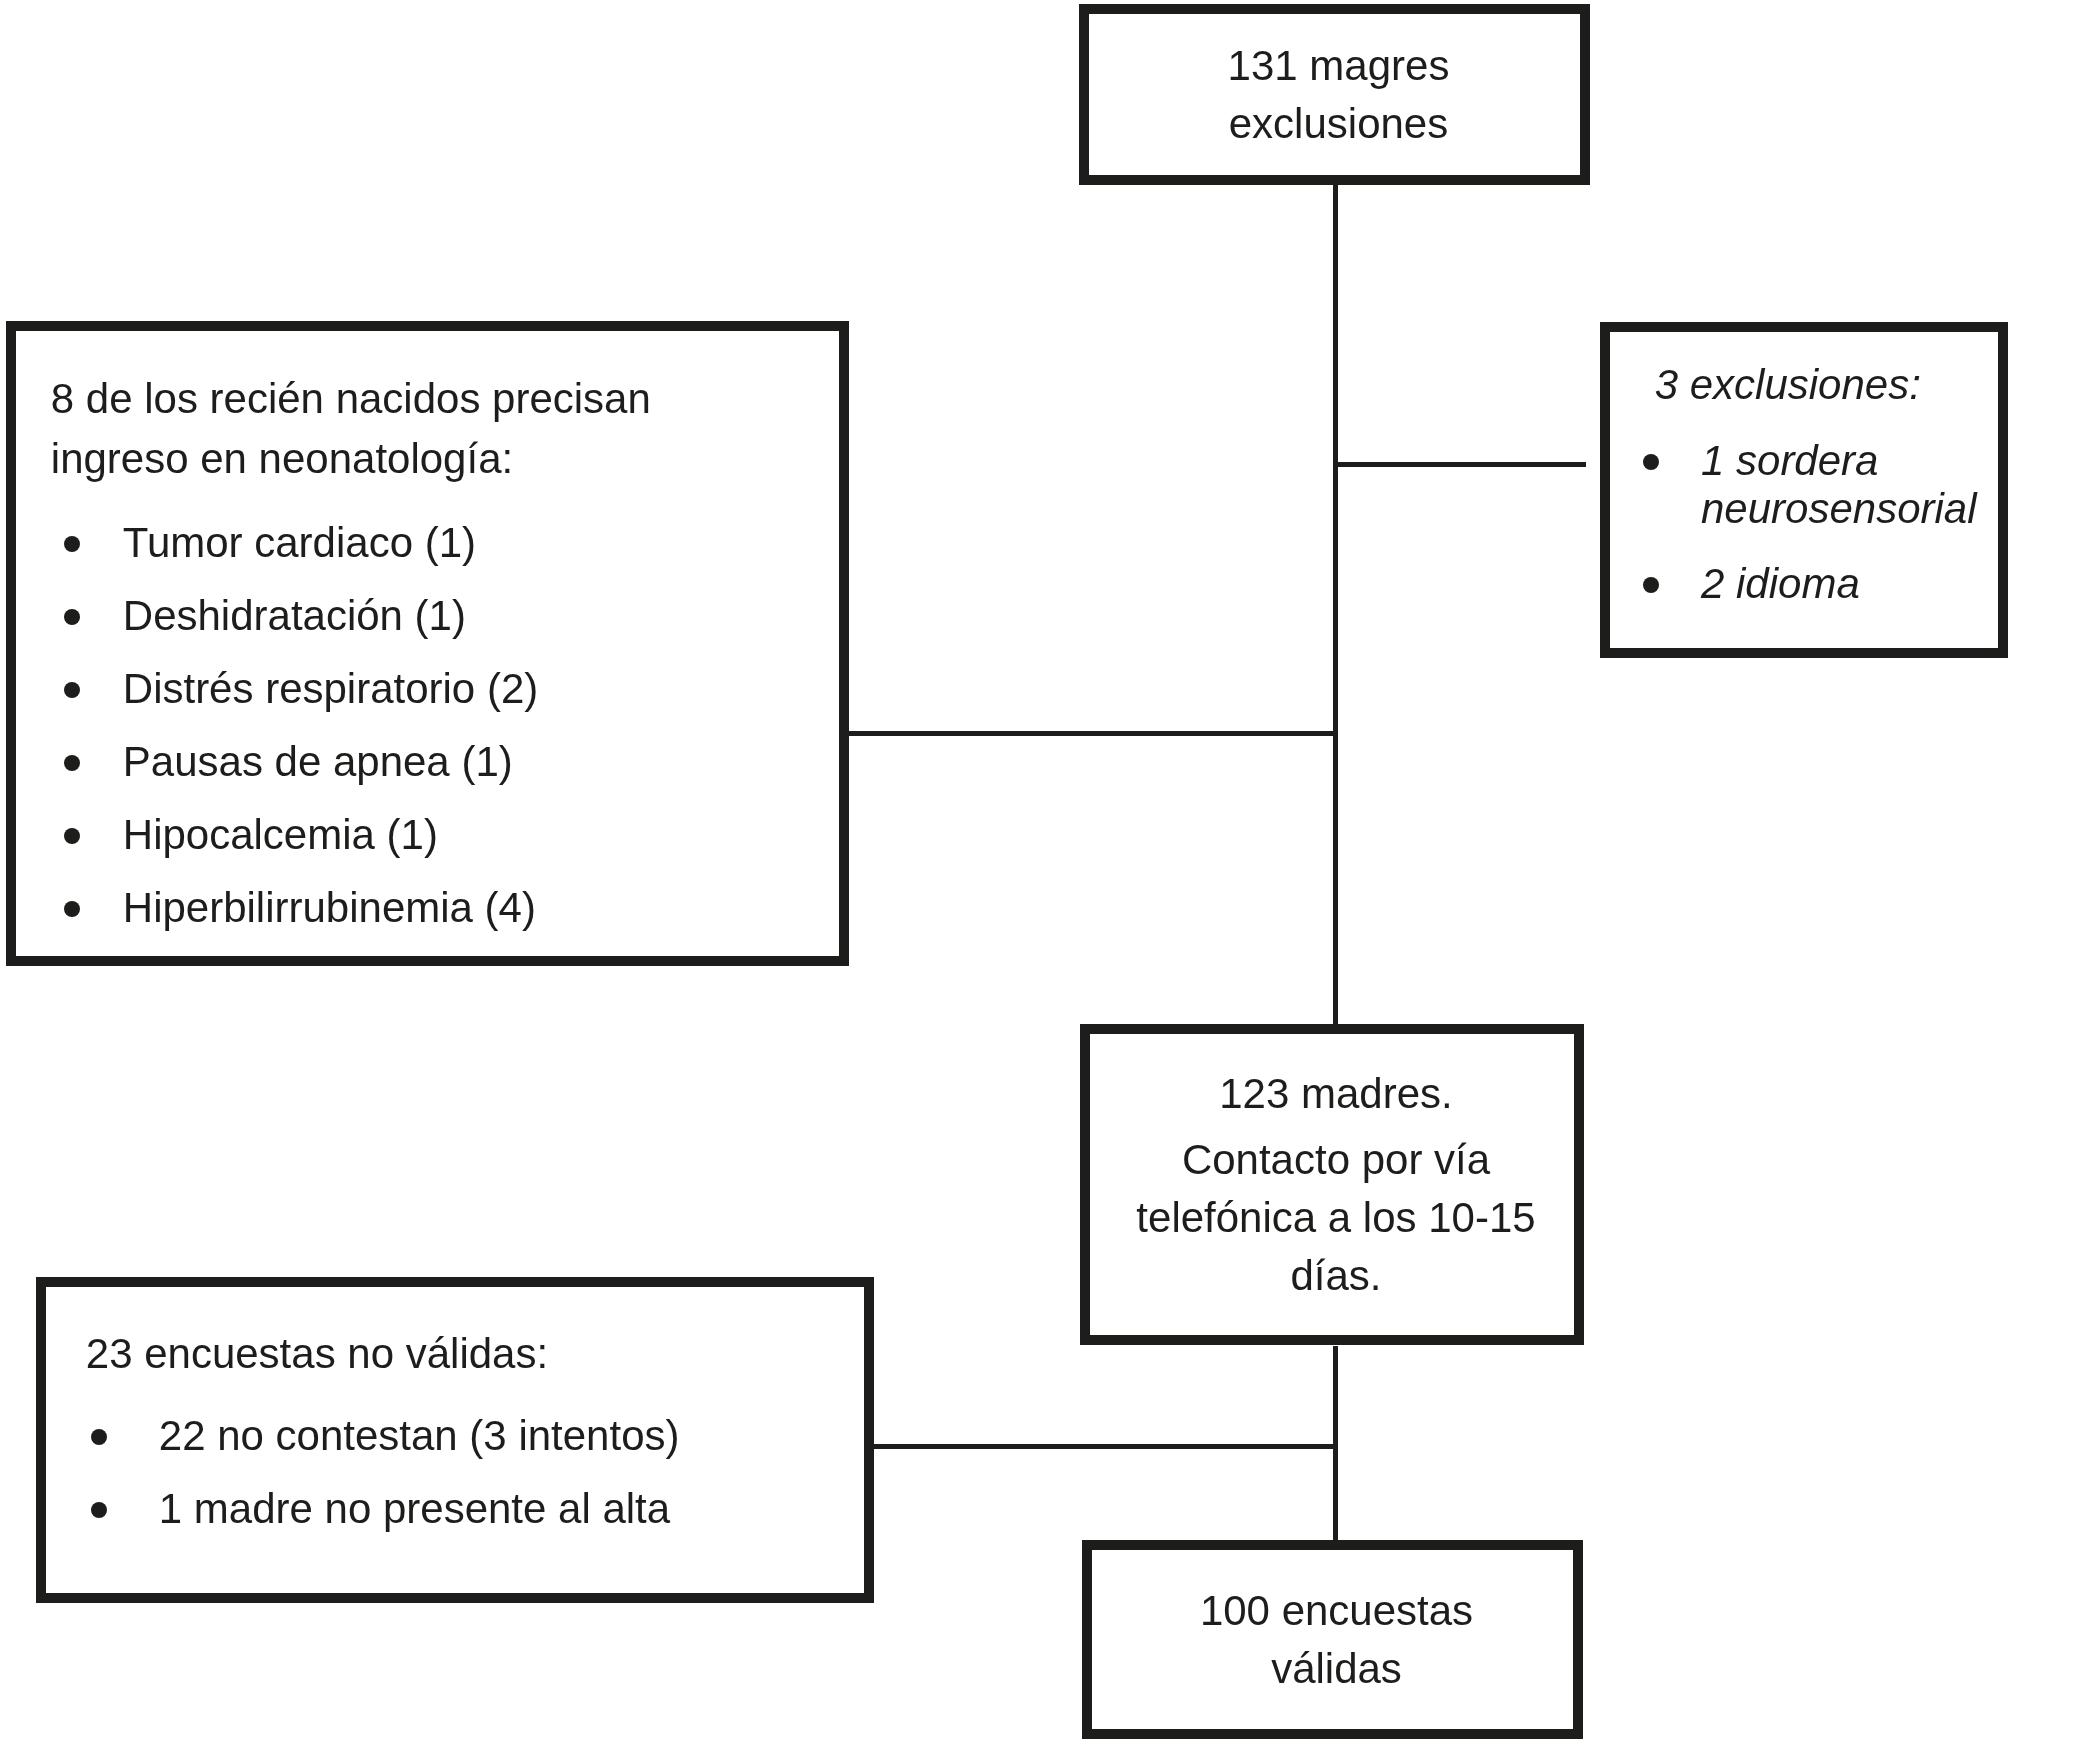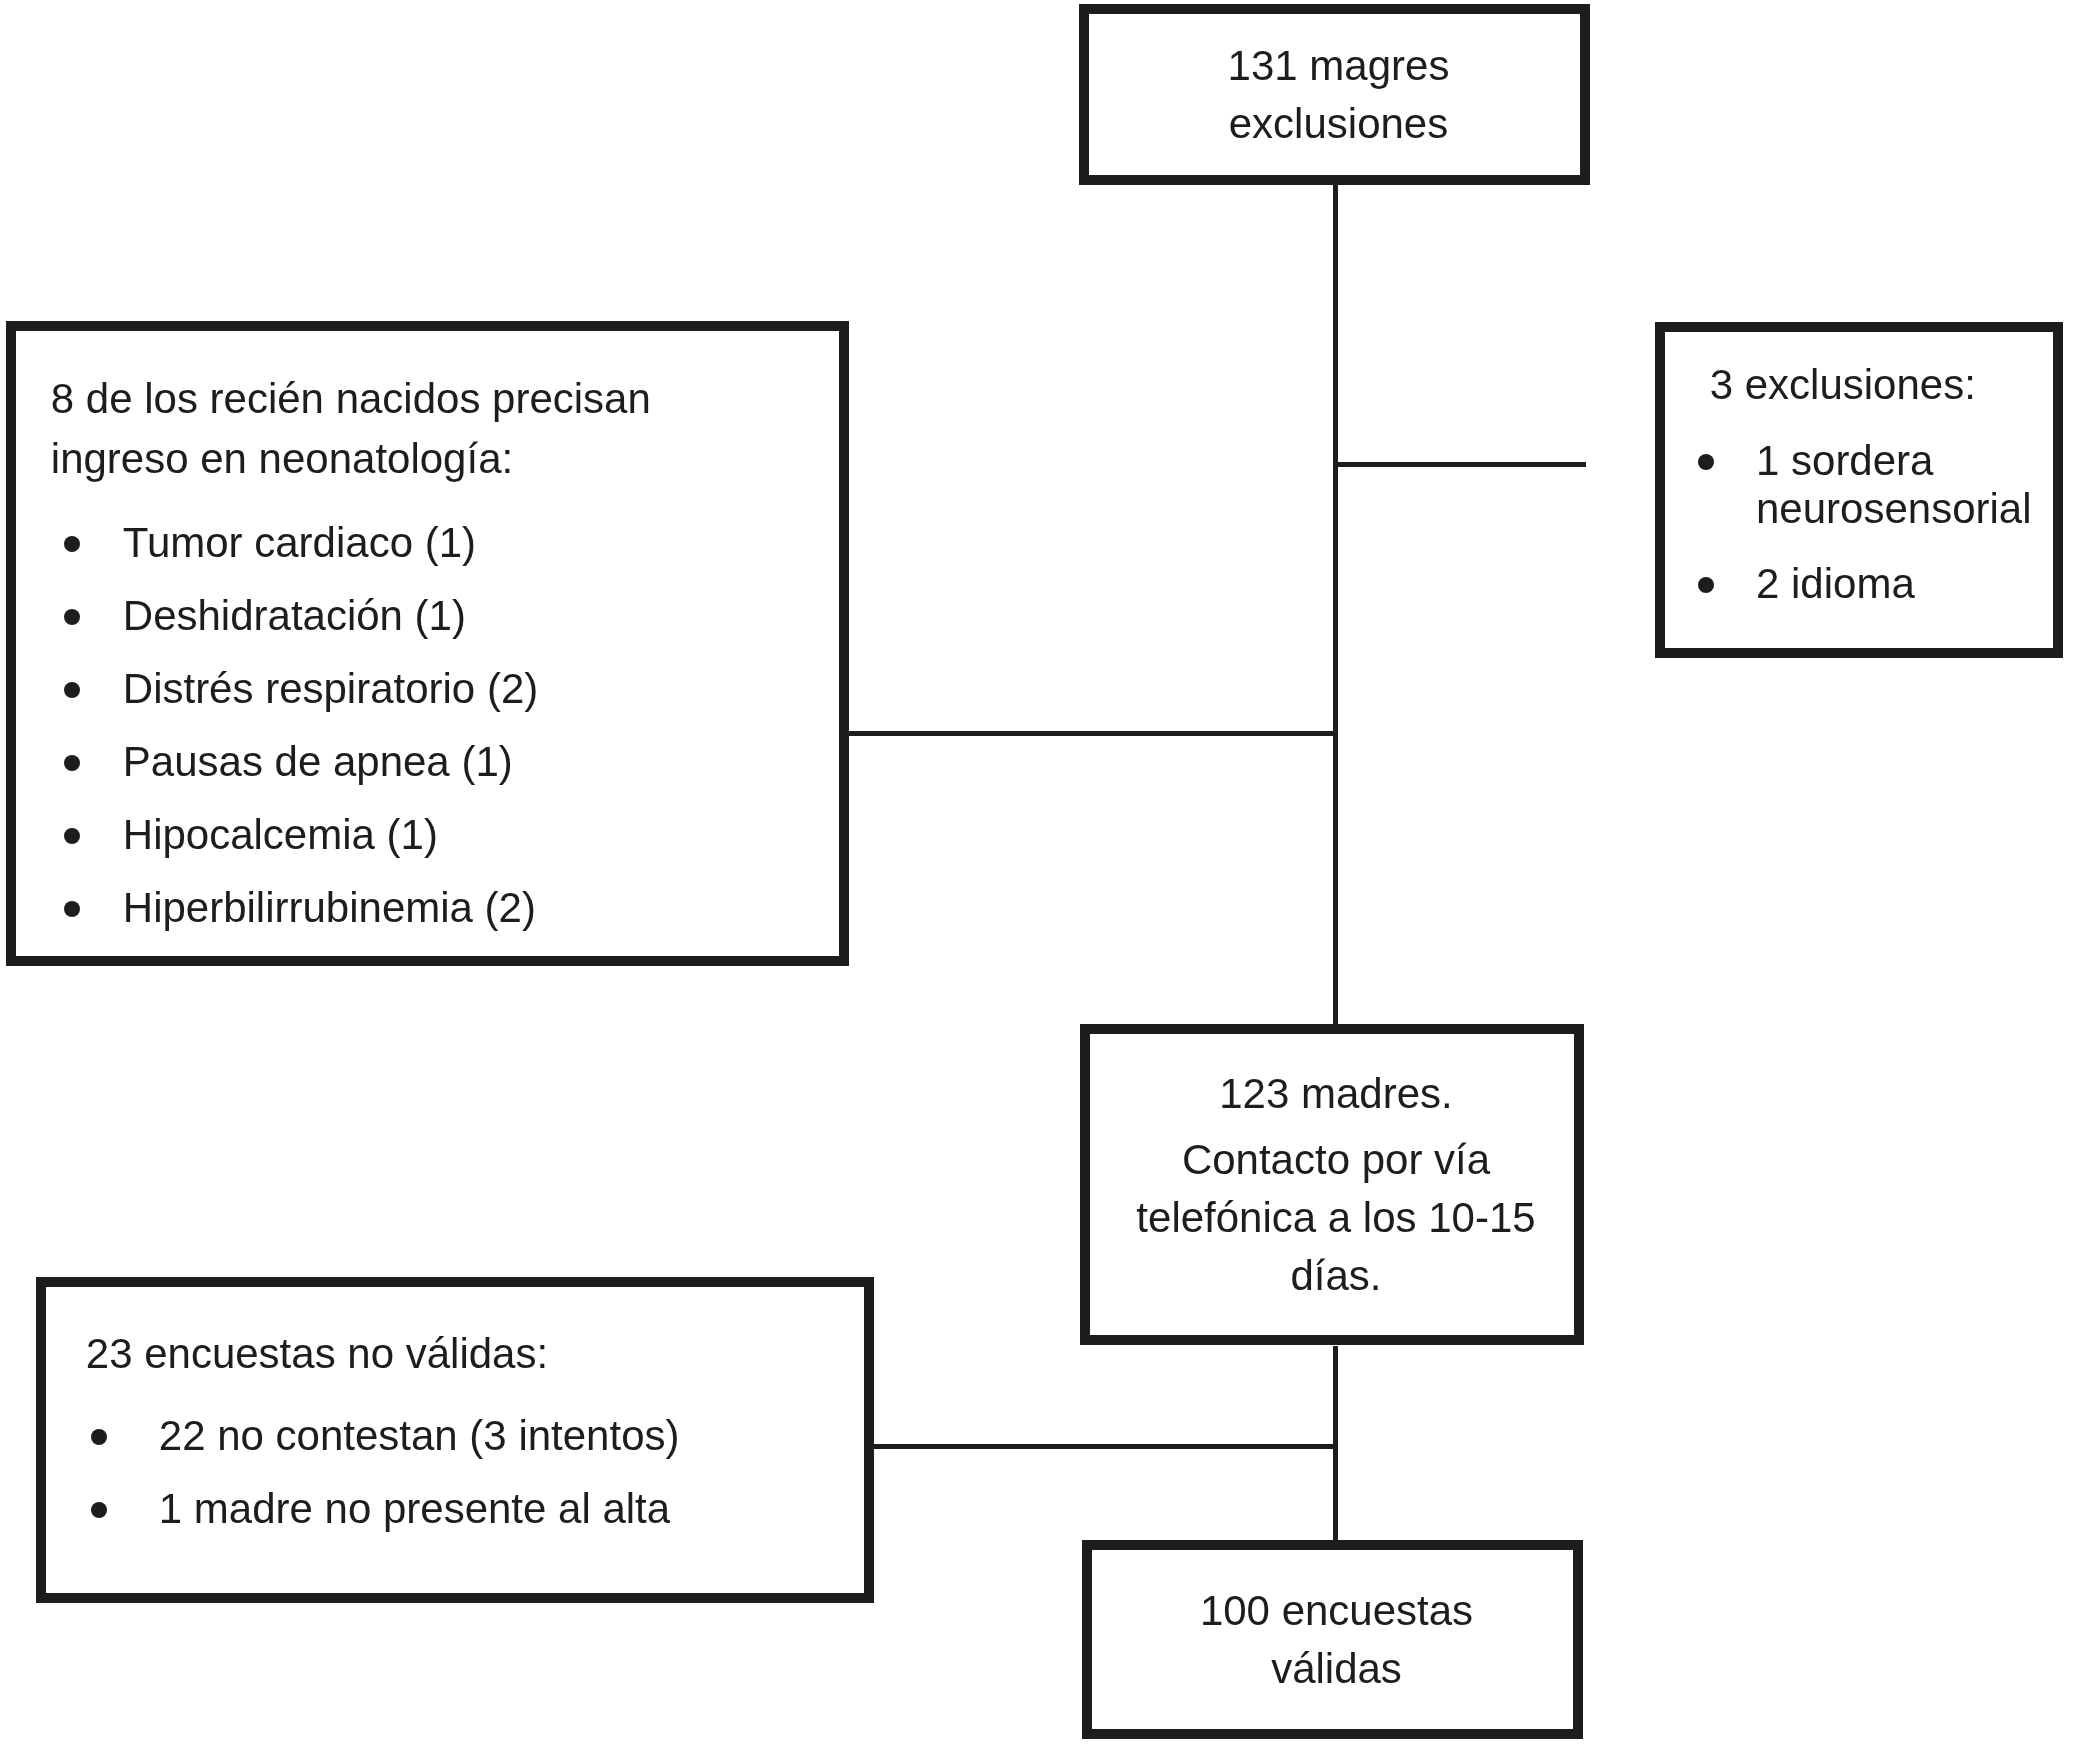--- a/index.html
+++ b/index.html
@@ -55,21 +55,21 @@
     left: 0;
   }
   
   .box-nicu { left: 5.8px; top: 321px; width: 843px; height: 645px; padding: 38px 25px 0 35px; }
   .box-nicu ul.blist { margin-top: 30px; }
   .box-nicu ul.blist li { padding-left: 72px; }
   .box-nicu .dot { left: 13.4px; }
   
   .box-recruited { left: 1079px; top: 4.2px; width: 511px; height: 181px; }
   
-  .box-exclusions { left: 1655px; top: 322px; width: 408px; height: 336px; padding: 23.4px 20px 0 33px; }
+  .box-exclusions { left: 1600px; top: 322px; width: 408px; height: 336px; padding: 23.4px 20px 0 33px; font-style: italic; }
   .box-exclusions .box-title { margin-left: 11.7px; }
   .box-exclusions ul.blist { margin-top: 22px; }
   .box-exclusions ul.blist li { padding-left: 58px; margin-bottom: 27px; }
   
   .box-mothers { left: 1080px; top: 1024px; width: 504px; height: 321px; }
   .box-mothers .para2 { max-width: 417px; margin-top: 8px; }
   
   .box-invalid { left: 5.8px; top: 1277px; width: 838px; height: 326px; padding: 37px 25px 0 40px; margin-left: 30px; }
   .box-invalid ul.blist { margin-top: 28px; }
   .box-invalid ul.blist li { padding-left: 73px; }
@@ -103,21 +103,21 @@
     <div class="box-title">
       <div>8 de los recién nacidos precisan</div>
       <div>ingreso en neonatología:</div>
     </div>
     <ul class="blist">
       <li><span class="dot"></span><span>Tumor cardiaco (1)</span></li>
       <li><span class="dot"></span><span>Deshidratación (1)</span></li>
       <li><span class="dot"></span><span>Distrés respiratorio (2)</span></li>
       <li><span class="dot"></span><span>Pausas de apnea (1)</span></li>
       <li><span class="dot"></span><span>Hipocalcemia (1)</span></li>
-      <li><span class="dot"></span><span>Hiperbilirrubinemia (2)</span></li>
+      <li><span class="dot"></span><span>Hiperbilirrubinemia (4)</span></li>
     </ul>
   </div>
 
   <div class="box box-exclusions">
     <div class="box-title">3 exclusiones:</div>
     <ul class="blist">
       <li><span class="dot"></span><span>1 sordera neurosensorial</span></li>
       <li><span class="dot"></span><span>2 idioma</span></li>
     </ul>
   </div>

